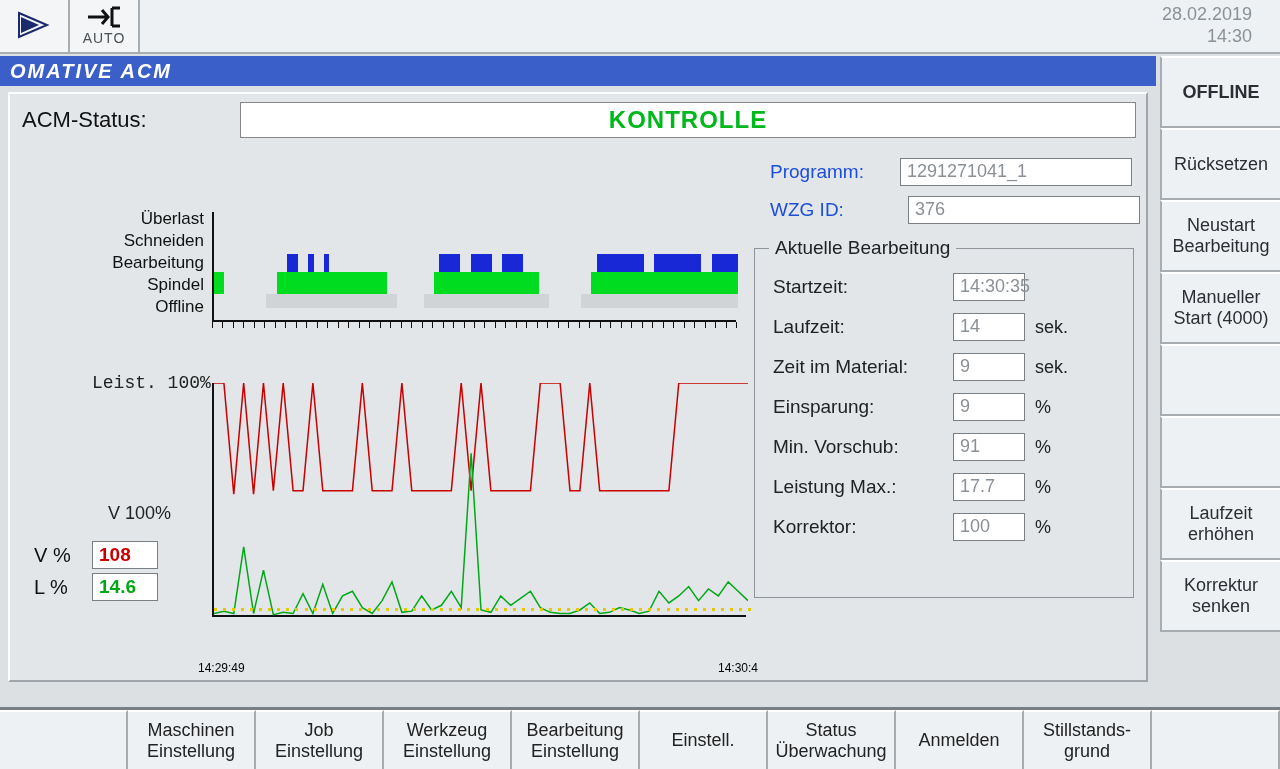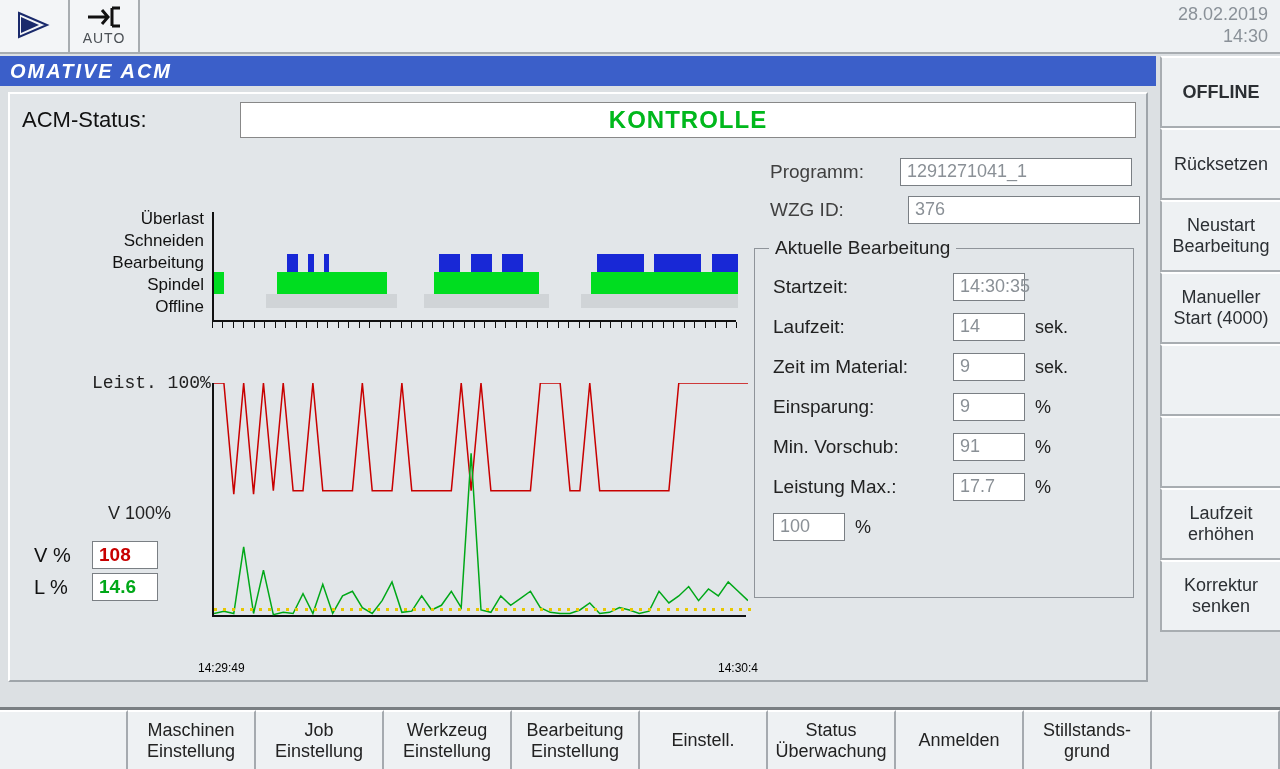--- a/index.html
+++ b/index.html
@@ -21,21 +21,21 @@
   }
   .topbar .btn {
     width: 70px; border-right: 2px solid #a8adb1;
     display: flex; flex-direction: column; align-items: center; justify-content: center;
     background: #f3f5f7;
   }
   .topbar .btn svg { margin-bottom: 2px; }
   .topbar .btn .lbl { font-size: 14px; letter-spacing: 1px; color: #4a4f54; }
   .topbar .spacer { flex: 1; }
   .topbar .datetime {
-    padding: 4px 12px 0 0; text-align: right; color: #8a9198; font-size: 18px; line-height: 1.2;
+    padding: 4px 28px 0 0; text-align: right; color: #8a9198; font-size: 18px; line-height: 1.2;
   }
 
   
   .titlestrip {
     position: absolute; left: 0; top: 56px; width: 1156px; height: 30px;
     background: #3b5fc9; color: #fff; font-size: 20px; letter-spacing: 2px;
     display: flex; align-items: center; padding-left: 10px;
     font-style: italic; font-weight: bold;
   }
 
@@ -74,21 +74,21 @@
 
   
   .bodygrid {
     position: relative; margin-top: 6px; height: 530px;
   }
 
   
   .fieldrow {
     position: absolute; display: flex; align-items: center; font-size: 19px;
   }
-  .fieldrow .flabel { width: 180px; color: #404040; }
+  .fieldrow .flabel { width: 180px; color: #1d4ed8; }
   .fieldrow .fval {
     height: 28px; background: #fff; border: 1px solid #7a7f84; color: #8a9096;
     padding: 2px 6px; font-size: 18px; min-width: 70px;
   }
 
   
   .fieldset {
     position: absolute; left: 740px; top: 100px; width: 380px; height: 350px;
     border: 1px solid #8f949a; padding: 18px 14px 8px 18px;
   }
@@ -247,20 +247,21 @@
             <div class="flabel">Min. Vorschub:</div>
                  <div class="fval">91</div>
                  <div class="funit">%</div>
           </div>
           <div class="fr">
             <div class="flabel">Leistung Max.:</div>
                  <div class="fval">17.7</div>
                  <div class="funit">%</div>
           </div>
           <div class="fr">
+            <div class="flabel">Korrektor:</div>
                  <div class="fval">100</div>
                  <div class="funit">%</div>
           </div>
         </div>
     </div>
 
     <div class="timeline">
       <div class="ylabels">
         <div>Überlast</div>
         <div>Schneiden</div>

